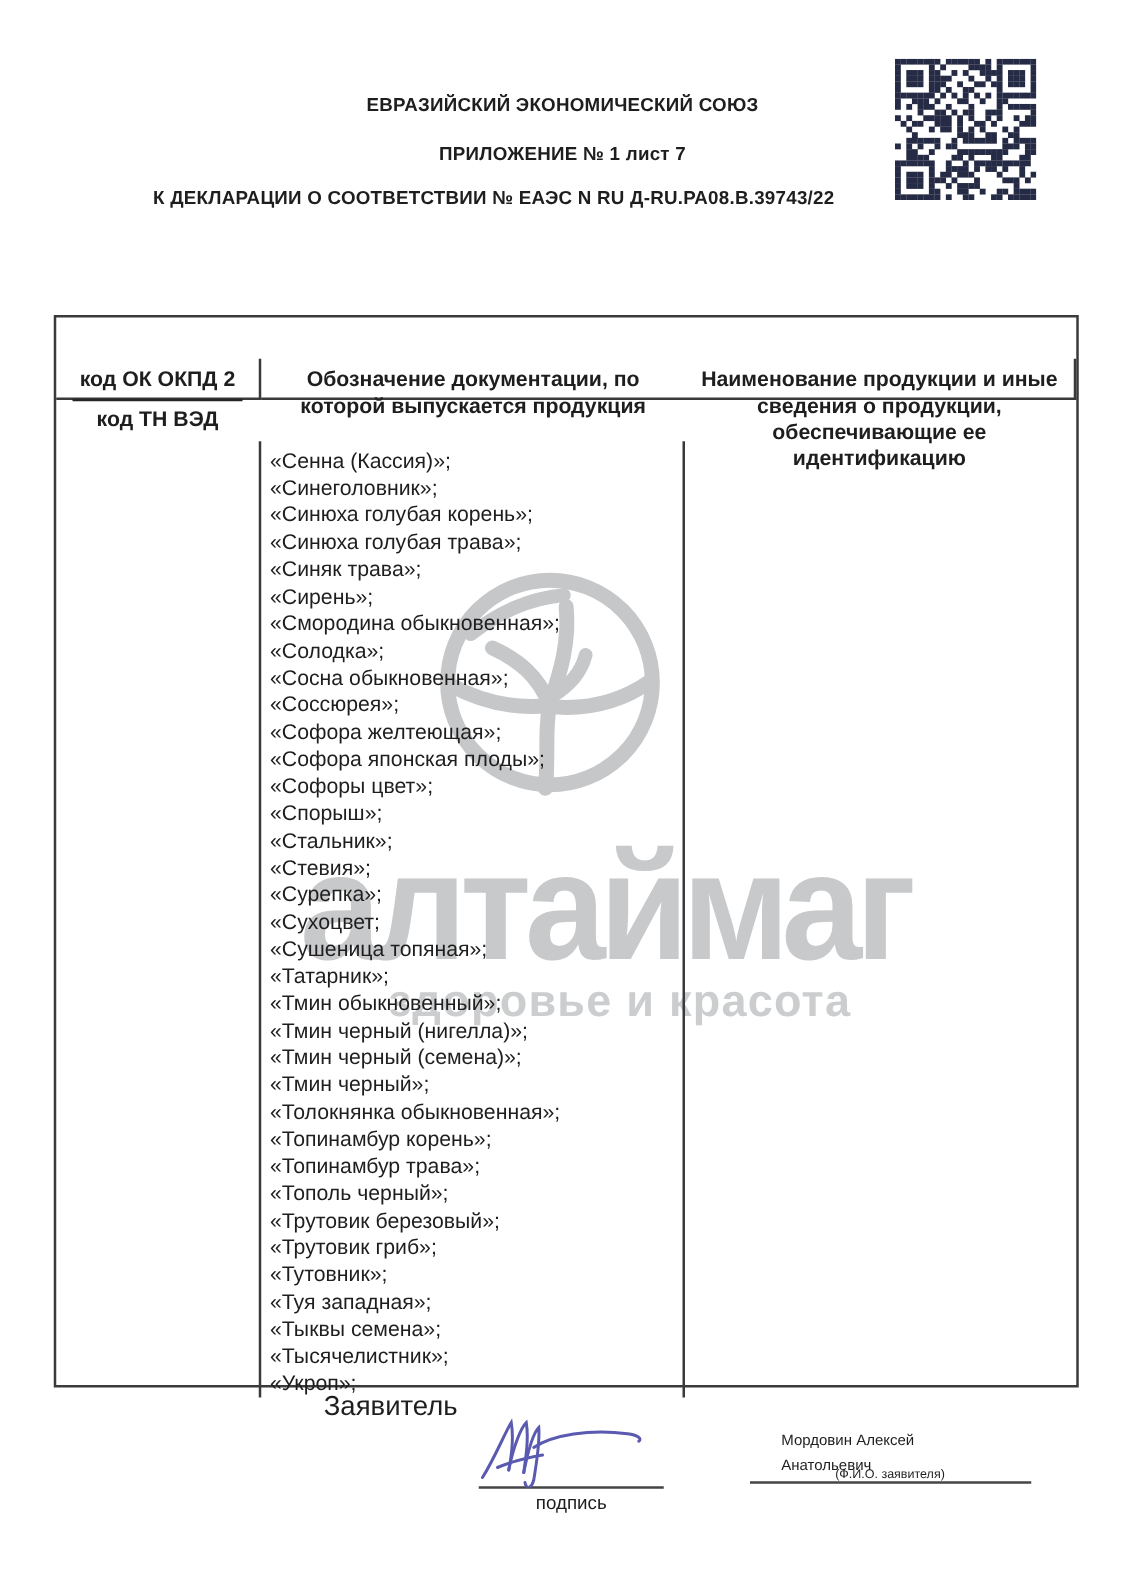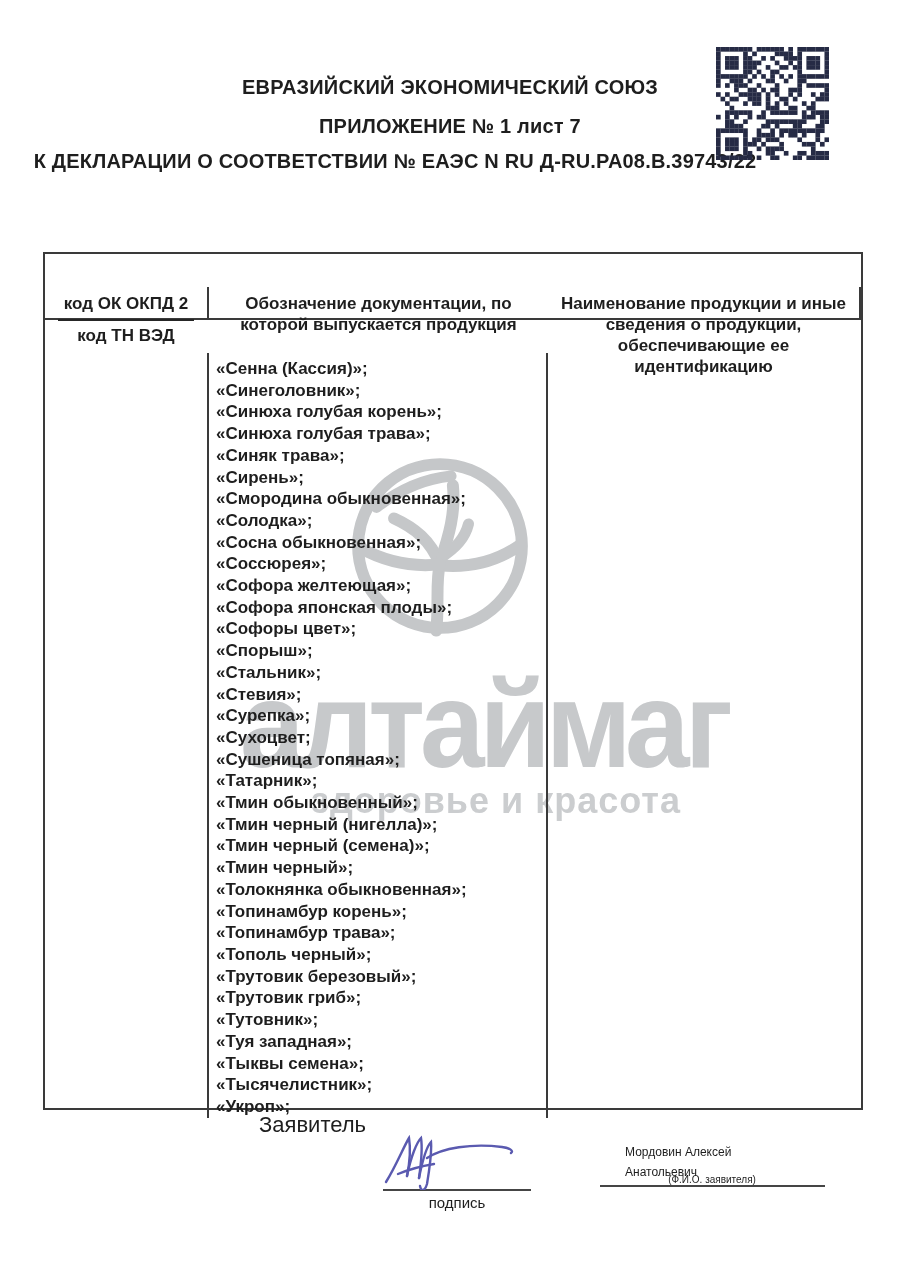--- a/index.html
+++ b/index.html
@@ -2,21 +2,21 @@
 <html><head>
 <meta charset="utf-8">
 <style>
   html,body{margin:0;padding:0;background:#e9e9e9;}
   .page{
     position:relative;width:900px;height:1273px;background:#ffffff;
     overflow:hidden;font-family:"Liberation Sans",sans-serif;color:#1e1e1e;
   }
   
   .hdr{position:absolute;left:0;top:0;width:900px;text-align:center;}
-  .hdr-line{font-weight:bold;font-size:20px;letter-spacing:.2px;}
+  .hdr-line{font-weight:bold;font-size:15px;letter-spacing:.2px;}
   .hdr-line1{position:absolute;left:0;top:76px;width:900px;}
   .hdr-line2{position:absolute;left:0;top:115px;width:900px;}
   .hdr-line3{position:absolute;left:0;top:150px;width:790px;}
   
   .qr{position:absolute;left:716px;top:47px;width:113px;height:113px;z-index:4;}
   
   .wm{position:absolute;inset:0;z-index:1;pointer-events:none;}
   .wm-tree{position:absolute;left:348px;top:454px;width:184px;height:184px;}
   .wm-brand{
     position:absolute;left:240px;top:664px;width:520px;
@@ -32,21 +32,21 @@
     position:absolute;left:43px;top:252px;width:820px;height:858px;
     border:2px solid #3a3a3a;box-sizing:border-box;z-index:2;
     display:grid;grid-template-columns:164px 339px 1fr;grid-template-rows:66px 1fr;
     background:transparent;
   }
   .cell{box-sizing:border-box;margin-top:33px;}
   .cb-r{border-right:2px solid #3a3a3a;}
   .cb-b{border-bottom:2px solid #3a3a3a;}
   .th{font-weight:bold;font-size:17px;line-height:21px;text-align:center;padding-top:6px;}
   .col1-head .frac-line{width:136px;height:2px;background:#262626;margin:5px auto 4px auto;}
-  .products{padding:5px 4px 0 7px;font-size:17px;line-height:21.7px;font-weight:bold;}
+  .products{padding:5px 4px 0 7px;font-size:17px;line-height:21.7px;}
   .product-line{white-space:nowrap;}
   
   .ftr-label{position:absolute;left:233px;top:1112px;font-size:22px;z-index:2;margin-left:26px;}
   .sig-svg{position:absolute;left:380px;top:1130px;width:155px;height:60px;z-index:3;}
   .sig-line{position:absolute;left:383px;top:1189px;width:148px;height:2px;background:#454545;z-index:2;}
   .sig-caption{position:absolute;left:383px;top:1194px;width:148px;text-align:center;font-size:15px;z-index:2;}
   .name-block{position:absolute;left:625px;top:1142px;width:228px;font-size:12px;line-height:20px;z-index:2;}
   .name-line{position:absolute;left:600px;top:1185px;width:225px;height:2px;background:#454545;z-index:2;}
   .name-caption{position:absolute;left:598px;top:1174px;width:228px;text-align:center;font-size:10px;z-index:2;}
 </style>

